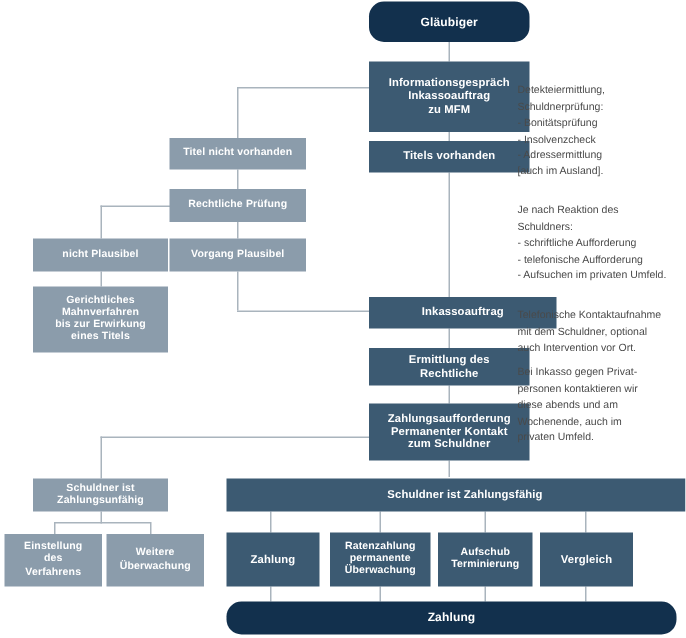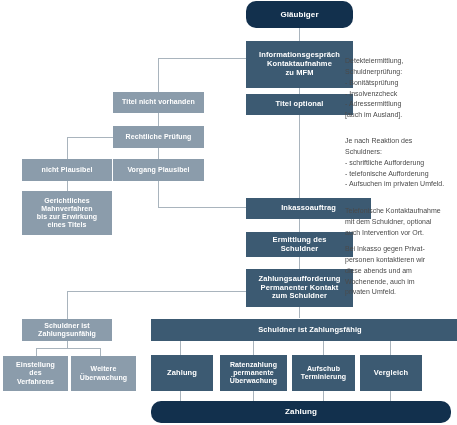--- a/index.html
+++ b/index.html
@@ -102,42 +102,42 @@
   <div class="conn vline" style="left:390px; top:341px; height:14px;"></div>
 
   <div class="conn vline" style="left:180px; top:391px; height:10px;"></div>
   <div class="conn vline" style="left:253px; top:391px; height:10px;"></div>
   <div class="conn vline" style="left:323px; top:391px; height:10px;"></div>
   <div class="conn vline" style="left:390px; top:391px; height:10px;"></div>
 
   <div class="node nav fs8" style="left:246px; top:1px; width:107px; height:27px;">Gläubiger</div>
 
   <div class="node mid fs75" style="left: 246px; top: 41px; width: 107px; height: 47px; white-space: pre-line;">Informationsgespräch
-Kontaktaufnahme
+Inkassoauftrag
 zu MFM</div>
 
   <div class="node slate fs7" style="left:113px; top:92px; width:91px; height:21px;">Titel nicht vorhanden</div>
 
-  <div class="node mid fs75" style="left:246px; top:94px; width:107px; height:21px;">Titel optional</div>
+  <div class="node mid fs75" style="left:246px; top:94px; width:107px; height:21px;">Titels vorhanden</div>
 
   <div class="node slate fs7" style="left:113px; top:126px; width:91px; height:22px;">Rechtliche Prüfung</div>
 
   <div class="node slate fs7" style="left:22px; top:159px; width:90px; height:22px;">nicht Plausibel</div>
 
   <div class="node slate fs7" style="left:113px; top:159px; width:91px; height:22px;">Vorgang Plausibel</div>
 
   <div class="node slate fs7" style="left: 22px; top: 191px; width: 90px; height: 44px; white-space: pre-line;">Gerichtliches
 Mahnverfahren
 bis zur Erwirkung
 eines Titels</div>
 
   <div class="node mid fs75" style="left:246px; top:198px; width:125px; height:21px;">Inkassoauftrag</div>
 
   <div class="node mid fs75" style="left: 246px; top: 232px; width: 107px; height: 25px; white-space: pre-line;">Ermittlung des
-Schuldner</div>
+Rechtliche</div>
 
   <div class="node mid fs75" style="left: 246px; top: 269px; width: 107px; height: 38px; white-space: pre-line;">Zahlungsaufforderung
 Permanenter Kontakt
 zum Schuldner</div>
 
   <div class="node slate fs7" style="left: 22px; top: 319px; width: 90px; height: 22px; white-space: pre-line;">Schuldner ist
 Zahlungsunfähig</div>
 
   <div class="node mid fs75" style="left:151px; top:319px; width:318px; height:22px;">Schuldner ist Zahlungsfähig</div>
 

